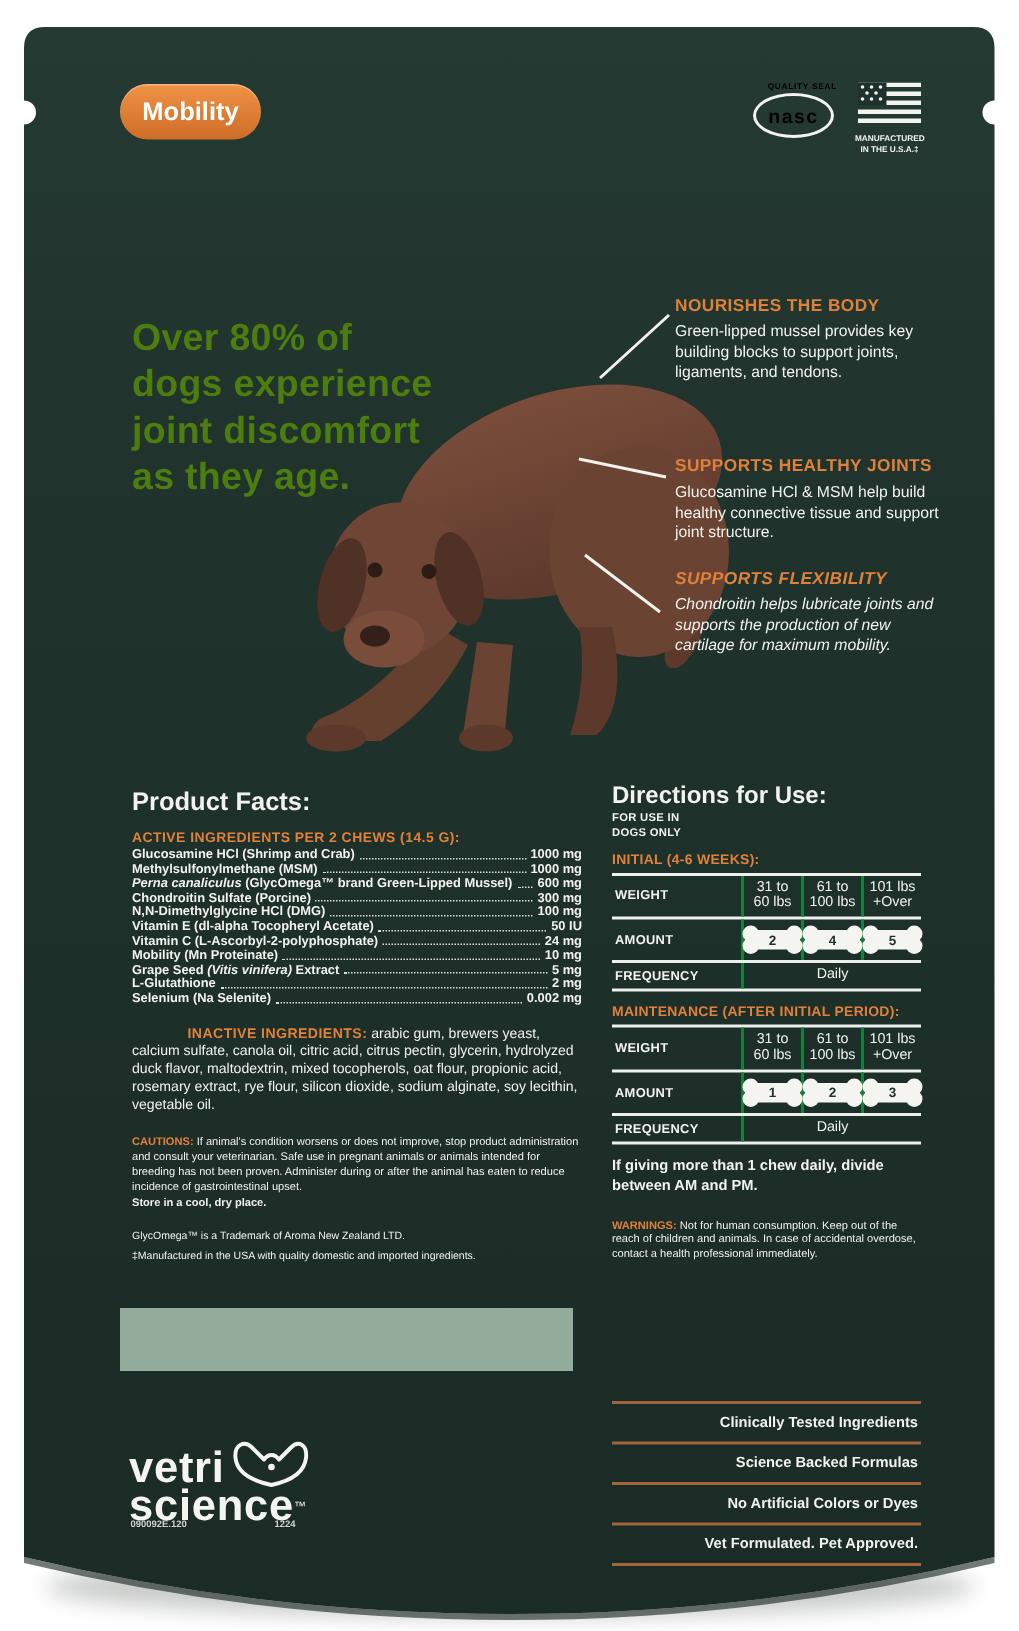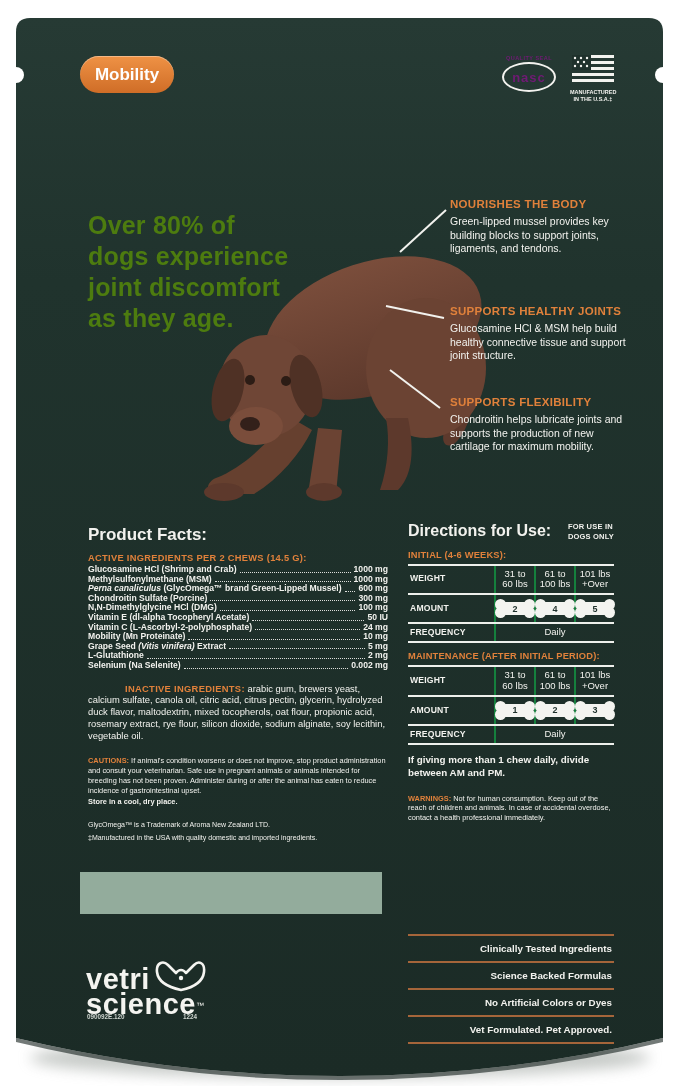--- a/index.html
+++ b/index.html
@@ -6,21 +6,21 @@
   body { background:#ffffff; font-family:"Liberation Sans", sans-serif; }
   .page { position:relative; width:679px; height:1087px; background:#fff; overflow:hidden; }
   .bag-svg { position:absolute; left:0; top:0; }
   .content { position:absolute; inset:0; }
 
   
   .badge { position:absolute; left:80px; top:56px; width:94px; height:37px; border-radius:999px;
            background:linear-gradient(180deg,#ef9245,#cf6d27); display:flex; align-items:center; justify-content:center;
            color:#fff; font-weight:700; font-size:17px; box-shadow:inset 0 1px 0 rgba(255,255,255,.35); }
   .seal-wrap { position:absolute; left:500px; top:55px; display:flex; gap:12px; align-items:flex-start; }
-  .nasc { width:58px; text-align:center; color:#701a75; }
+  .nasc { width:58px; text-align:right; color:#000000; }
   .nasc .arc { font-size:5.5px; font-weight:700; letter-spacing:.5px; }
   .nasc .oval { width:54px; height:30px; margin:1px auto; border:2px solid #f3f3ef; border-radius:50%;
                 display:flex; align-items:center; justify-content:center; font-weight:700; font-size:13px; letter-spacing:1px; }
   .flagbox { width:46px; text-align:center; color:#f3f3ef; }
   .flag-cap { font-size:5.5px; font-weight:700; line-height:1.3; margin-top:3px; }
 
   
   .headline { position:absolute; left:88px; top:210px; color:#4d7c0f; font-size:25px; line-height:1.24; font-weight:700; letter-spacing:.2px; }
 
   
@@ -37,21 +37,21 @@
   .ing-row i { font-style:italic; }
   .pf-inactive { margin-top:12px; font-size:9.4px; line-height:1.26; font-weight:500; }
   .pf-inactive b { color:#e0813b; font-weight:700; letter-spacing:.3px;margin-left:37px; }
   .pf-cautions { margin-top:14px; font-size:7.4px; line-height:1.35; font-weight:500; }
   .pf-cautions b.lbl { color:#e0813b; font-weight:700; }
   .pf-store { font-size:7.4px; font-weight:700; margin-top:1px; }
   .pf-tm { margin-top:12px; font-size:7px; line-height:1.9; font-weight:500; }
 
   
   .dirs { position:absolute; left:408px; top:522px; width:206px; color:#f2f2ee; }
-  .dir-head { display:flex; justify-content:space-between; align-items:flex-start; }
+  .dir-head { display:flex; justify-content:space-between; align-items:flex-start;flex-direction:column; }
   .dir-title { font-size:16px; font-weight:700; }
   .dogs-only { font-size:7.5px; font-weight:700; text-align:left; line-height:1.3; letter-spacing:.2px; }
   .phase-title { color:#e0813b; font-weight:700; font-size:9.3px; margin:8px 0 4px; letter-spacing:.2px; }
   .dtable { border-top:2px solid #eef0ec; }
   .drow { display:grid; grid-template-columns:86px 1fr 1fr 1fr; border-bottom:2px solid #eef0ec; }
   .drow.freq { grid-template-columns:86px 3fr; }
   .dcell { border-left:2px solid #15803d; display:flex; align-items:center; justify-content:center;
            text-align:center; padding:3px 1px; font-size:9.5px; font-weight:500; line-height:1.15; }
   .dcell:first-child { border-left:none; justify-content:flex-start; padding-left:2px; font-weight:700; font-size:8.6px; letter-spacing:.2px; }
   .bone { position:relative; width:32px; height:13px; background:#f4f4f0; border-radius:7px;
@@ -186,21 +186,21 @@
     </svg>
 
     <div class="callout" style="top:198px;">
       <div class="c-title">NOURISHES THE BODY</div>
       <div class="c-body">Green-lipped mussel provides key building blocks to support joints, ligaments, and tendons.</div>
     </div>
     <div class="callout" style="top:305px;">
       <div class="c-title">SUPPORTS HEALTHY JOINTS</div>
       <div class="c-body">Glucosamine HCl &amp; MSM help build healthy connective tissue and support joint structure.</div>
     </div>
-    <div class="callout" style="top:396px;">
+    <div class="callout" style="top:380px;font-style:italic;">
       <div class="c-title">SUPPORTS FLEXIBILITY</div>
       <div class="c-body">Chondroitin helps lubricate joints and supports the production of new cartilage for maximum mobility.</div>
     </div>
 
     <div class="pfacts">
       <div class="pf-title">Product Facts:</div>
       <div class="pf-active-hdr">ACTIVE INGREDIENTS PER 2 CHEWS (14.5 G):</div>
 
       <div class="ing-row">
           <span><span>Glucosamine HCl (Shrimp and Crab)</span><i></i><span></span></span>

